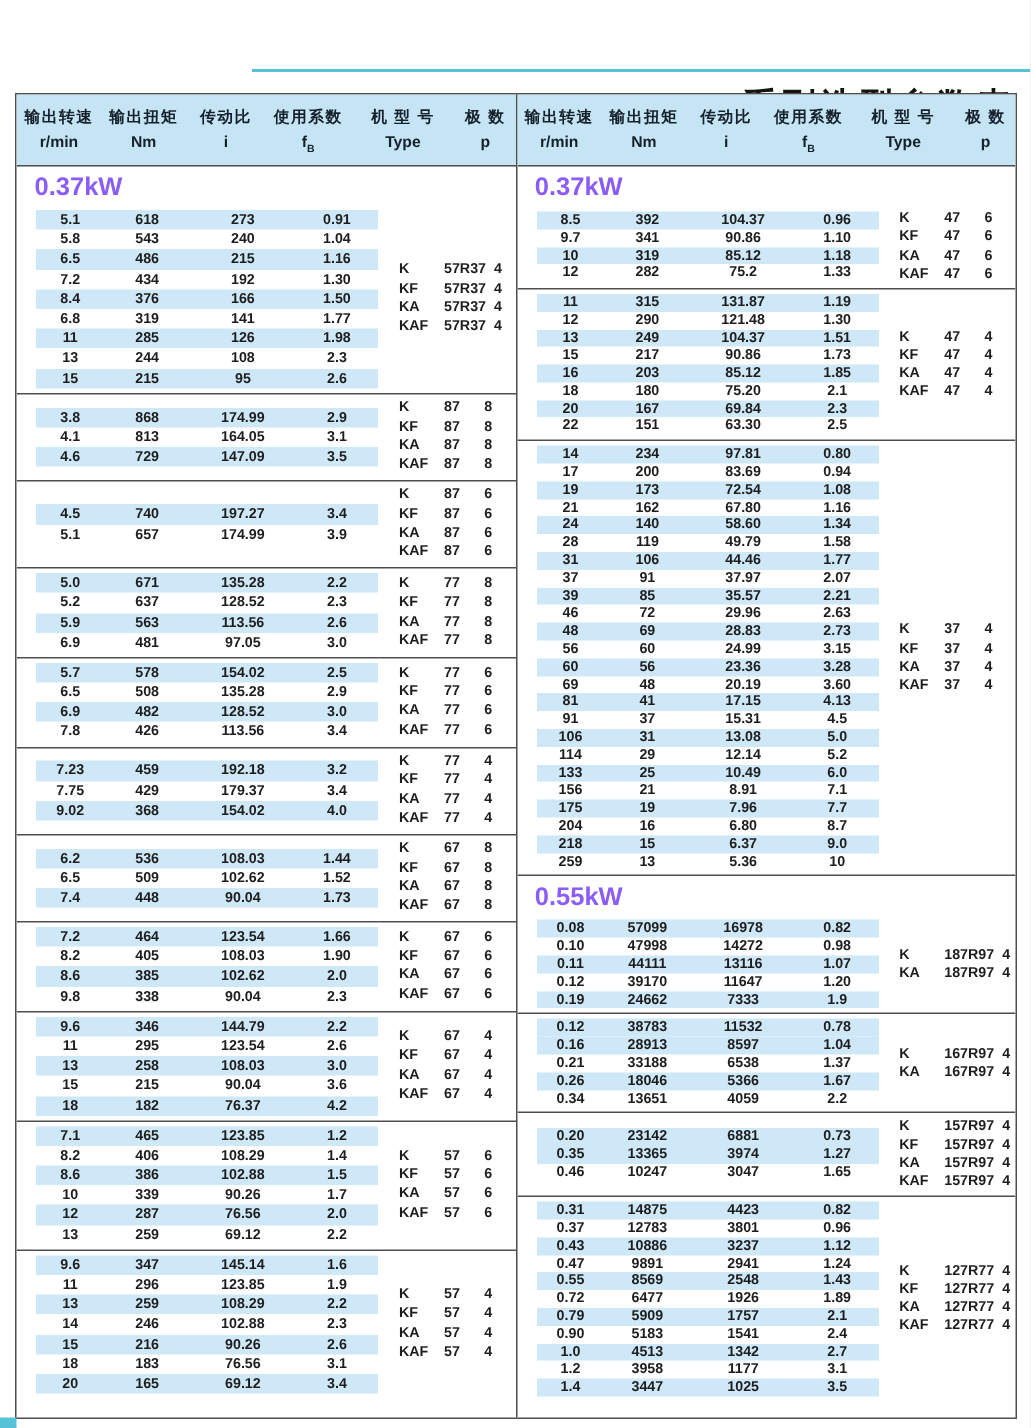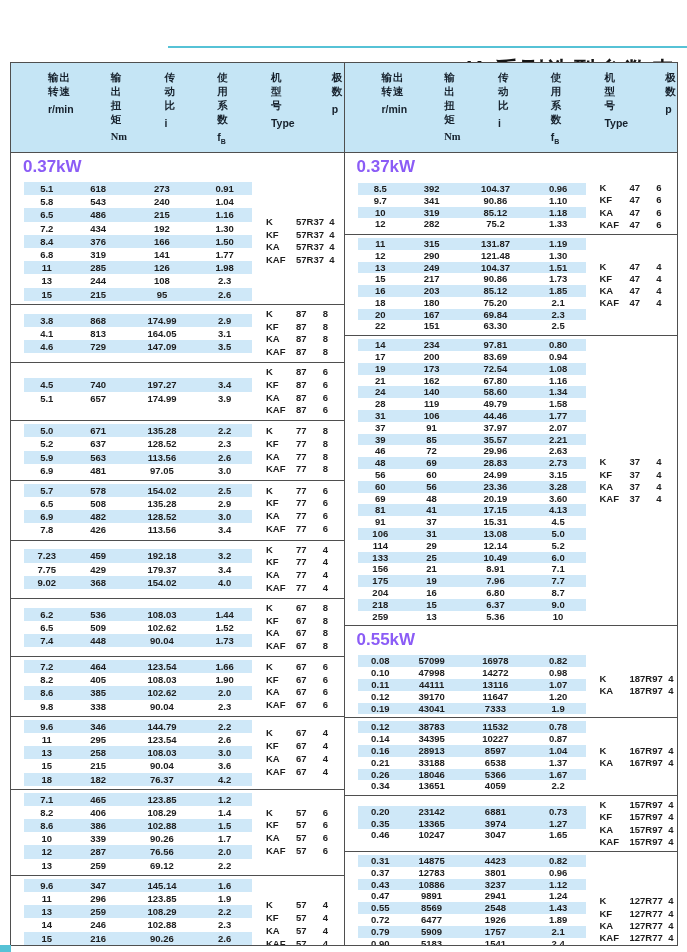--- a/index.html
+++ b/index.html
@@ -18,25 +18,25 @@
         font-weight:bold;color:#141414;letter-spacing:3px;}
   .title-rule{position:absolute;top:46px;left:168px;right:0;height:2px;background:var(--accent);}
   
   .ptable{position:absolute;left:10px;top:62px;width:666px;height:882px;
         border:1px solid var(--border);display:flex;background:#fff;}
   .col{width:50%;height:100%;overflow:hidden;display:flex;flex-direction:column;}
   .col-left{border-right:1px solid var(--border);}
   
   .hdr{display:flex;background:var(--hdr);border-bottom:1px solid var(--border);
         padding:8px 0 7px 0;flex:0 0 auto;}
-  .hcell{font-weight:bold;color:#16212c;padding-left:37px;}
+  .hcell{text-align:center;font-weight:bold;color:#16212c;}
   .hcell .zh{display:block;font-size:10.5px;letter-spacing:1px;}
   .hcell .en{display:block;font-size:10.5px;margin-top:4px;}
   .hcell .en sub{font-size:7px;}
-  .hc0{width:17%;} .hc1{width:17%;font-family:Liberation Serif, serif;} .hc2{width:16%;} .hc3{width:17%;} .hc4{width:21%;} .hc5{width:12%;}
+  .hc0{width:17%;} .hc1{width:17%;} .hc2{width:16%;} .hc3{width:17%;} .hc4{width:21%;} .hc5{width:12%;}
   
   .section + .section{border-top:1px solid var(--border);}
   .power{font-size:17px;font-weight:bold;color:#8b5cf6;padding:4px 0 2px 12px;height:20px;}
   .group{display:flex;align-items:center;padding:3px 0;}
   .group + .group{border-top:1px solid var(--border);}
   .rows{width:228px;margin-left:13px;flex:0 0 auto;}
   .row{display:flex;}
   .col-left .row{height:13.2px;line-height:13.2px;}
   .col-right .row{height:11.8px;line-height:11.8px;}
   .row.stripe{background:var(--stripe);}
@@ -1027,21 +1027,21 @@
                 <span class="cell c3">1.07</span>
               </div>
               <div class="row">
                 <span class="cell c0">0.12</span>
                 <span class="cell c1">39170</span>
                 <span class="cell c2">11647</span>
                 <span class="cell c3">1.20</span>
               </div>
               <div class="row stripe">
                 <span class="cell c0">0.19</span>
-                <span class="cell c1">43041</span>
+                <span class="cell c1">24662</span>
                 <span class="cell c2">7333</span>
                 <span class="cell c3">1.9</span>
               </div>
             </div>
             <div class="types">
               <div class="type-line">
                 <span class="type-prefix">K</span>
                 <span class="type-model">187R97</span>
                 <span class="type-pole">4</span>
               </div>
@@ -1052,26 +1052,20 @@
               </div>
             </div>
           </div>
           <div class="group">
             <div class="rows">
               <div class="row stripe">
                 <span class="cell c0">0.12</span>
                 <span class="cell c1">38783</span>
                 <span class="cell c2">11532</span>
                 <span class="cell c3">0.78</span>
-              </div>
-              <div class="row">
-                <span class="cell c0">0.14</span>
-                <span class="cell c1">34395</span>
-                <span class="cell c2">10227</span>
-                <span class="cell c3">0.87</span>
               </div>
               <div class="row stripe">
                 <span class="cell c0">0.16</span>
                 <span class="cell c1">28913</span>
                 <span class="cell c2">8597</span>
                 <span class="cell c3">1.04</span>
               </div>
               <div class="row">
                 <span class="cell c0">0.21</span>
                 <span class="cell c1">33188</span>

